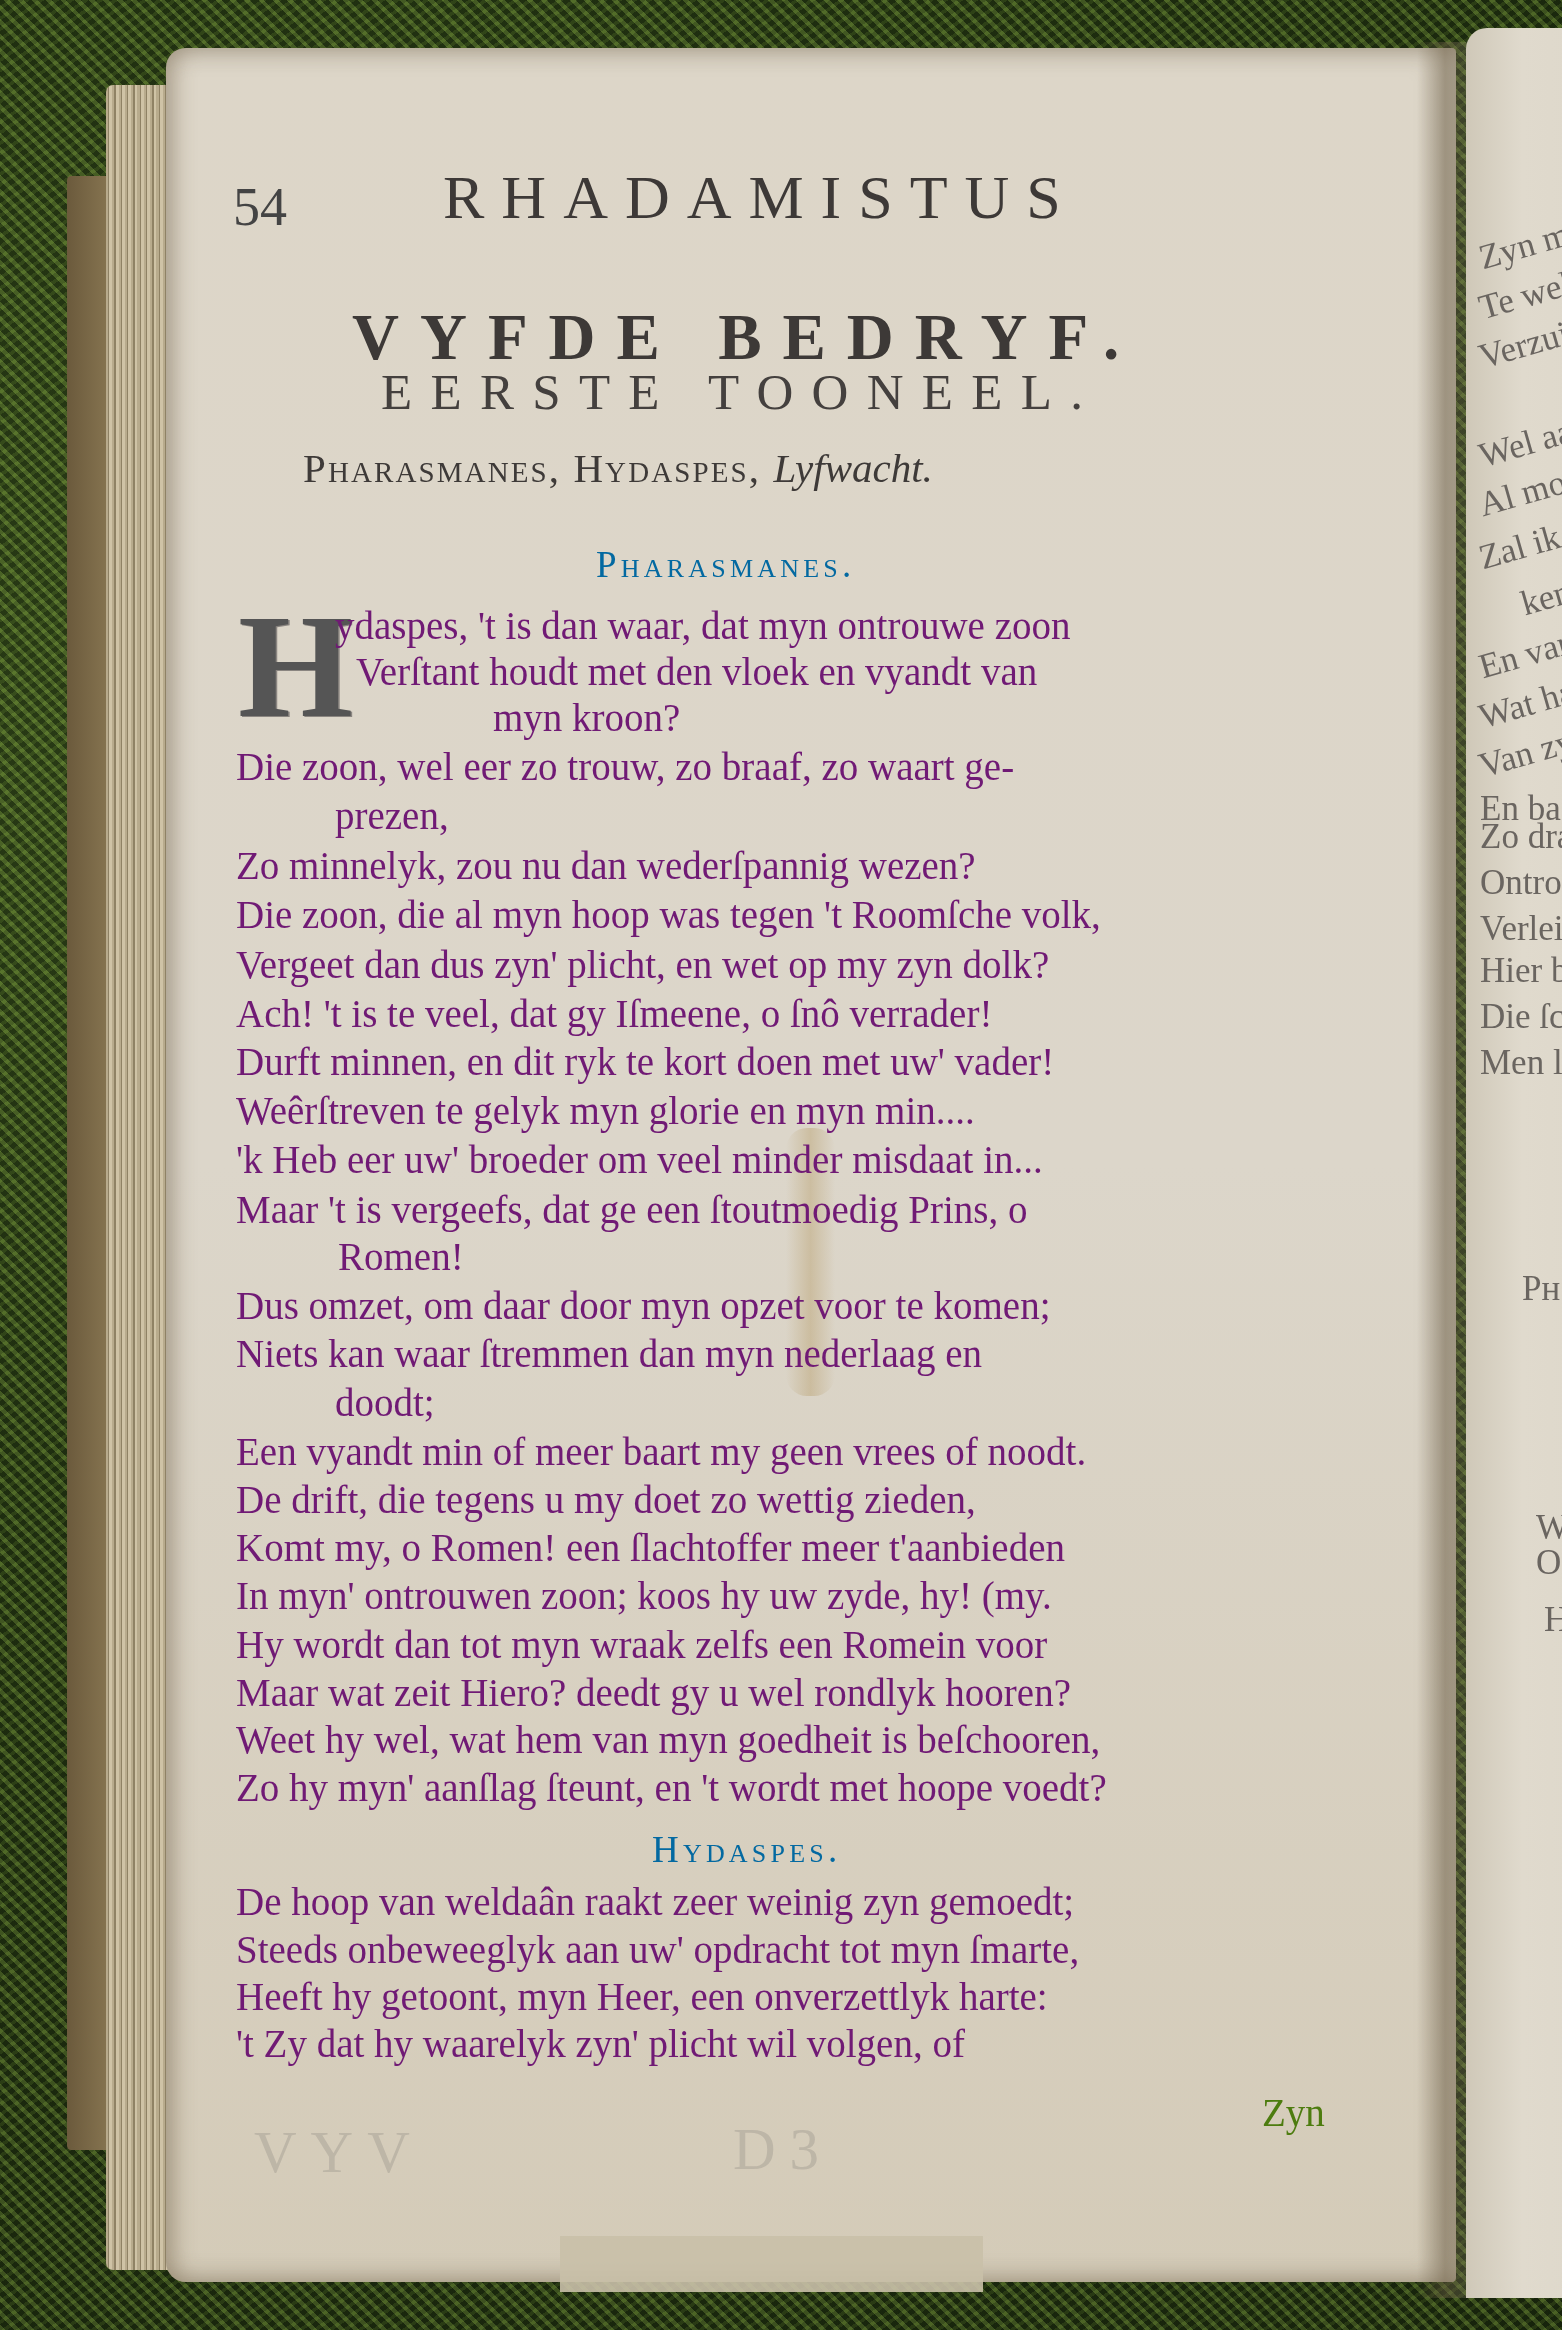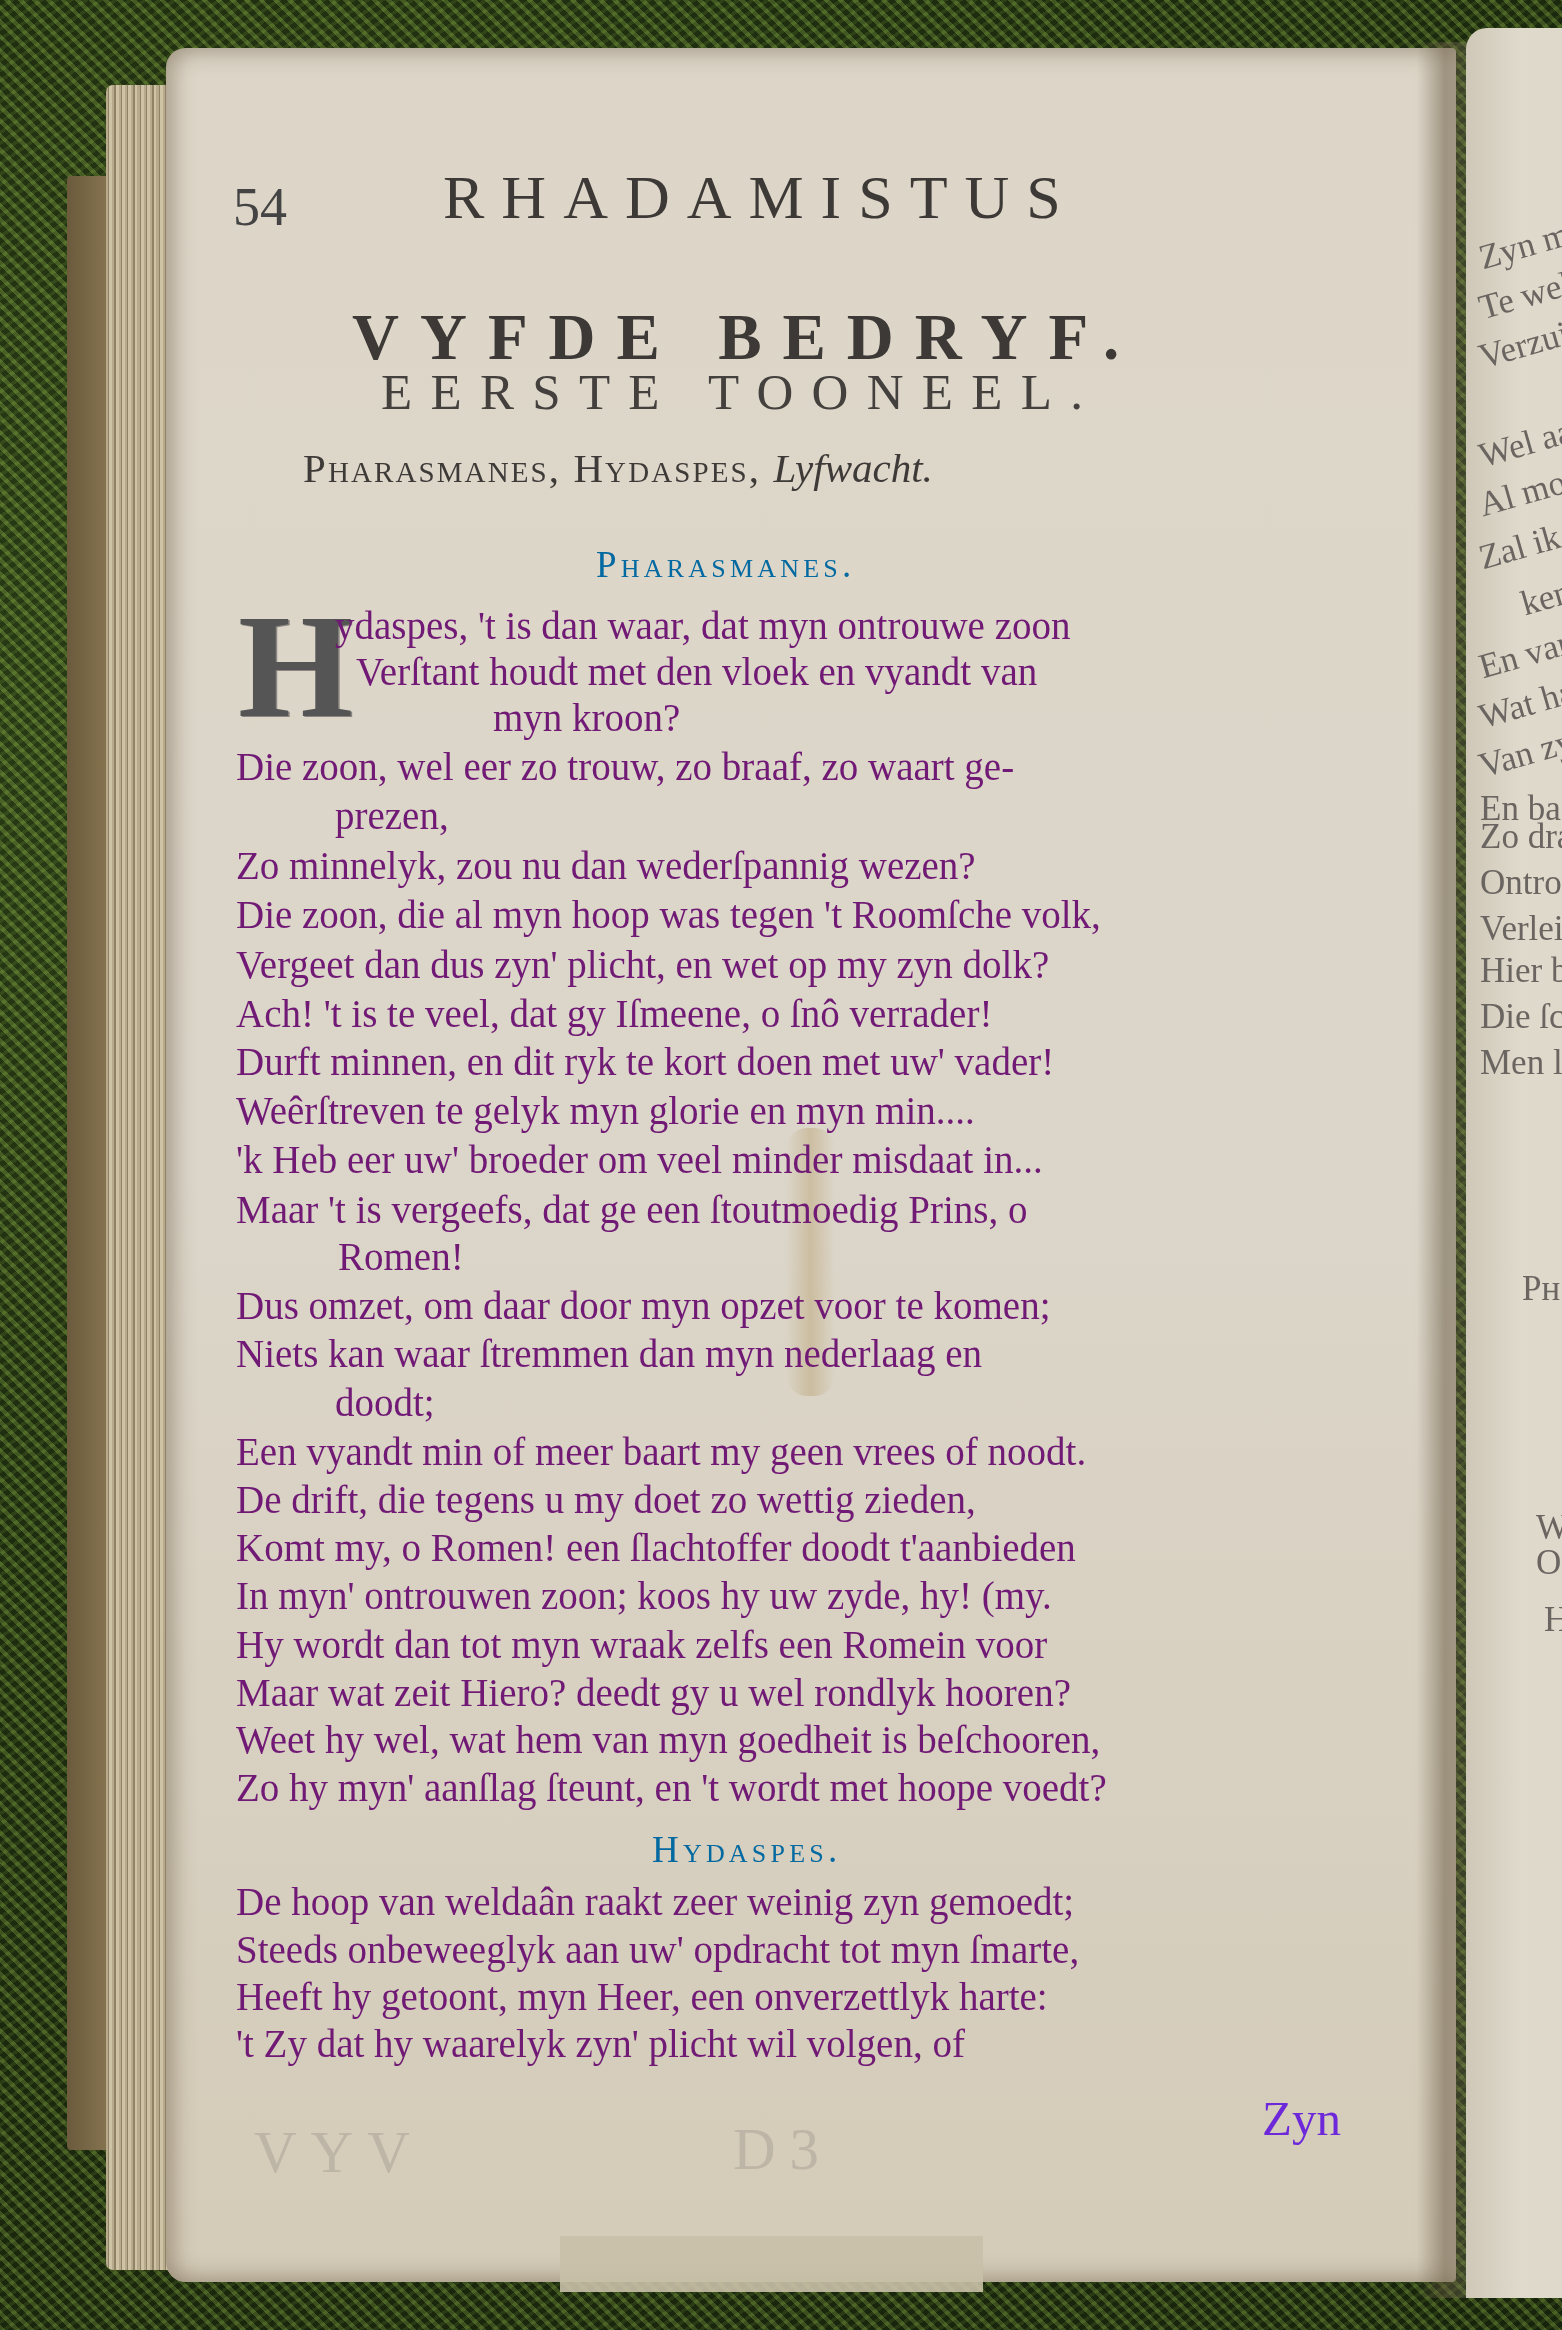--- a/index.html
+++ b/index.html
@@ -70,21 +70,21 @@
     position: absolute; font-size: 37px; font-variant: small-caps; letter-spacing: 4.2px; color: #0369a1;
   }
   .drop-cap {
     position: absolute; left: 238px; top: 592px; font-size: 148px; line-height: 1; color: #555;
     font-weight: bold;
     text-shadow: 1.4px 1.4px 0 #8a8580;
   }
   .verse {
     position: absolute; font-size: 39px; color: #701a75; white-space: nowrap; line-height: 1;
   }
-  .catchword { position: absolute; left: 1262px; top: 2090px; font-size: 49px; color: #6d28d9; text-align: right; }
+  .catchword { position: absolute; left: 1262px; top: 2090px; font-size: 39px; color: #4d7c0f; text-align: right; }
   .stain {
     position: absolute; left: 786px; top: 1128px; width: 49px; height: 268px;
     background: linear-gradient(90deg, rgba(180,150,90,0), rgba(175,145,85,0.35), rgba(180,150,90,0));
     border-radius: 21px;
   }
   .showthrough {
     position: absolute; font-size: 59px; color: rgba(120,115,110,0.25); letter-spacing: 14px;
   }
 </style>
 </head>
@@ -151,21 +151,21 @@
 <div class="verse" style="left:236px; top:1042px">Durft minnen, en dit ryk te kort doen met uw' vader!</div>
 <div class="verse" style="left:236px; top:1091px">Weêrſtreven te gelyk myn glorie en myn min....</div>
 <div class="verse" style="left:236px; top:1140px">'k Heb eer uw' broeder om veel minder misdaat in...</div>
 <div class="verse" style="left:236px; top:1190px">Maar 't is vergeefs, dat ge een ſtoutmoedig Prins, o</div>
 <div class="verse" style="left:338px; top:1237px">Romen!</div>
 <div class="verse" style="left:236px; top:1286px">Dus omzet, om daar door myn opzet voor te komen;</div>
 <div class="verse" style="left:236px; top:1334px">Niets kan waar ſtremmen dan myn nederlaag en</div>
 <div class="verse" style="left:335px; top:1383px">doodt;</div>
 <div class="verse" style="left:236px; top:1432px">Een vyandt min of meer baart my geen vrees of noodt.</div>
 <div class="verse" style="left:236px; top:1480px">De drift, die tegens u my doet zo wettig zieden,</div>
-<div class="verse" style="left:236px; top:1528px">Komt my, o Romen! een ſlachtoffer doodt t'aanbieden</div>
+<div class="verse" style="left:236px; top:1528px">Komt my, o Romen! een ſlachtoffer meer t'aanbieden</div>
 <div class="verse" style="left:236px; top:1576px">In myn' ontrouwen zoon; koos hy uw zyde, hy! (my.</div>
 <div class="verse" style="left:236px; top:1625px">Hy wordt dan tot myn wraak zelfs een Romein voor</div>
 <div class="verse" style="left:236px; top:1673px">Maar wat zeit Hiero? deedt gy u wel rondlyk hooren?</div>
 <div class="verse" style="left:236px; top:1720px">Weet hy wel, wat hem van myn goedheit is beſchooren,</div>
 <div class="verse" style="left:236px; top:1768px">Zo hy myn' aanſlag ſteunt, en 't wordt met hoope voedt?</div>
 
 <div class="speaker" style="left:652px; top:1828px">Hydaspes.</div>
 <div class="verse" style="left:236px; top:1882px">De hoop van weldaân raakt zeer weinig zyn gemoedt;</div>
 <div class="verse" style="left:236px; top:1930px">Steeds onbeweeglyk aan uw' opdracht tot myn ſmarte,</div>
 <div class="verse" style="left:236px; top:1977px">Heeft hy getoont, myn Heer, een onverzettlyk harte:</div>

